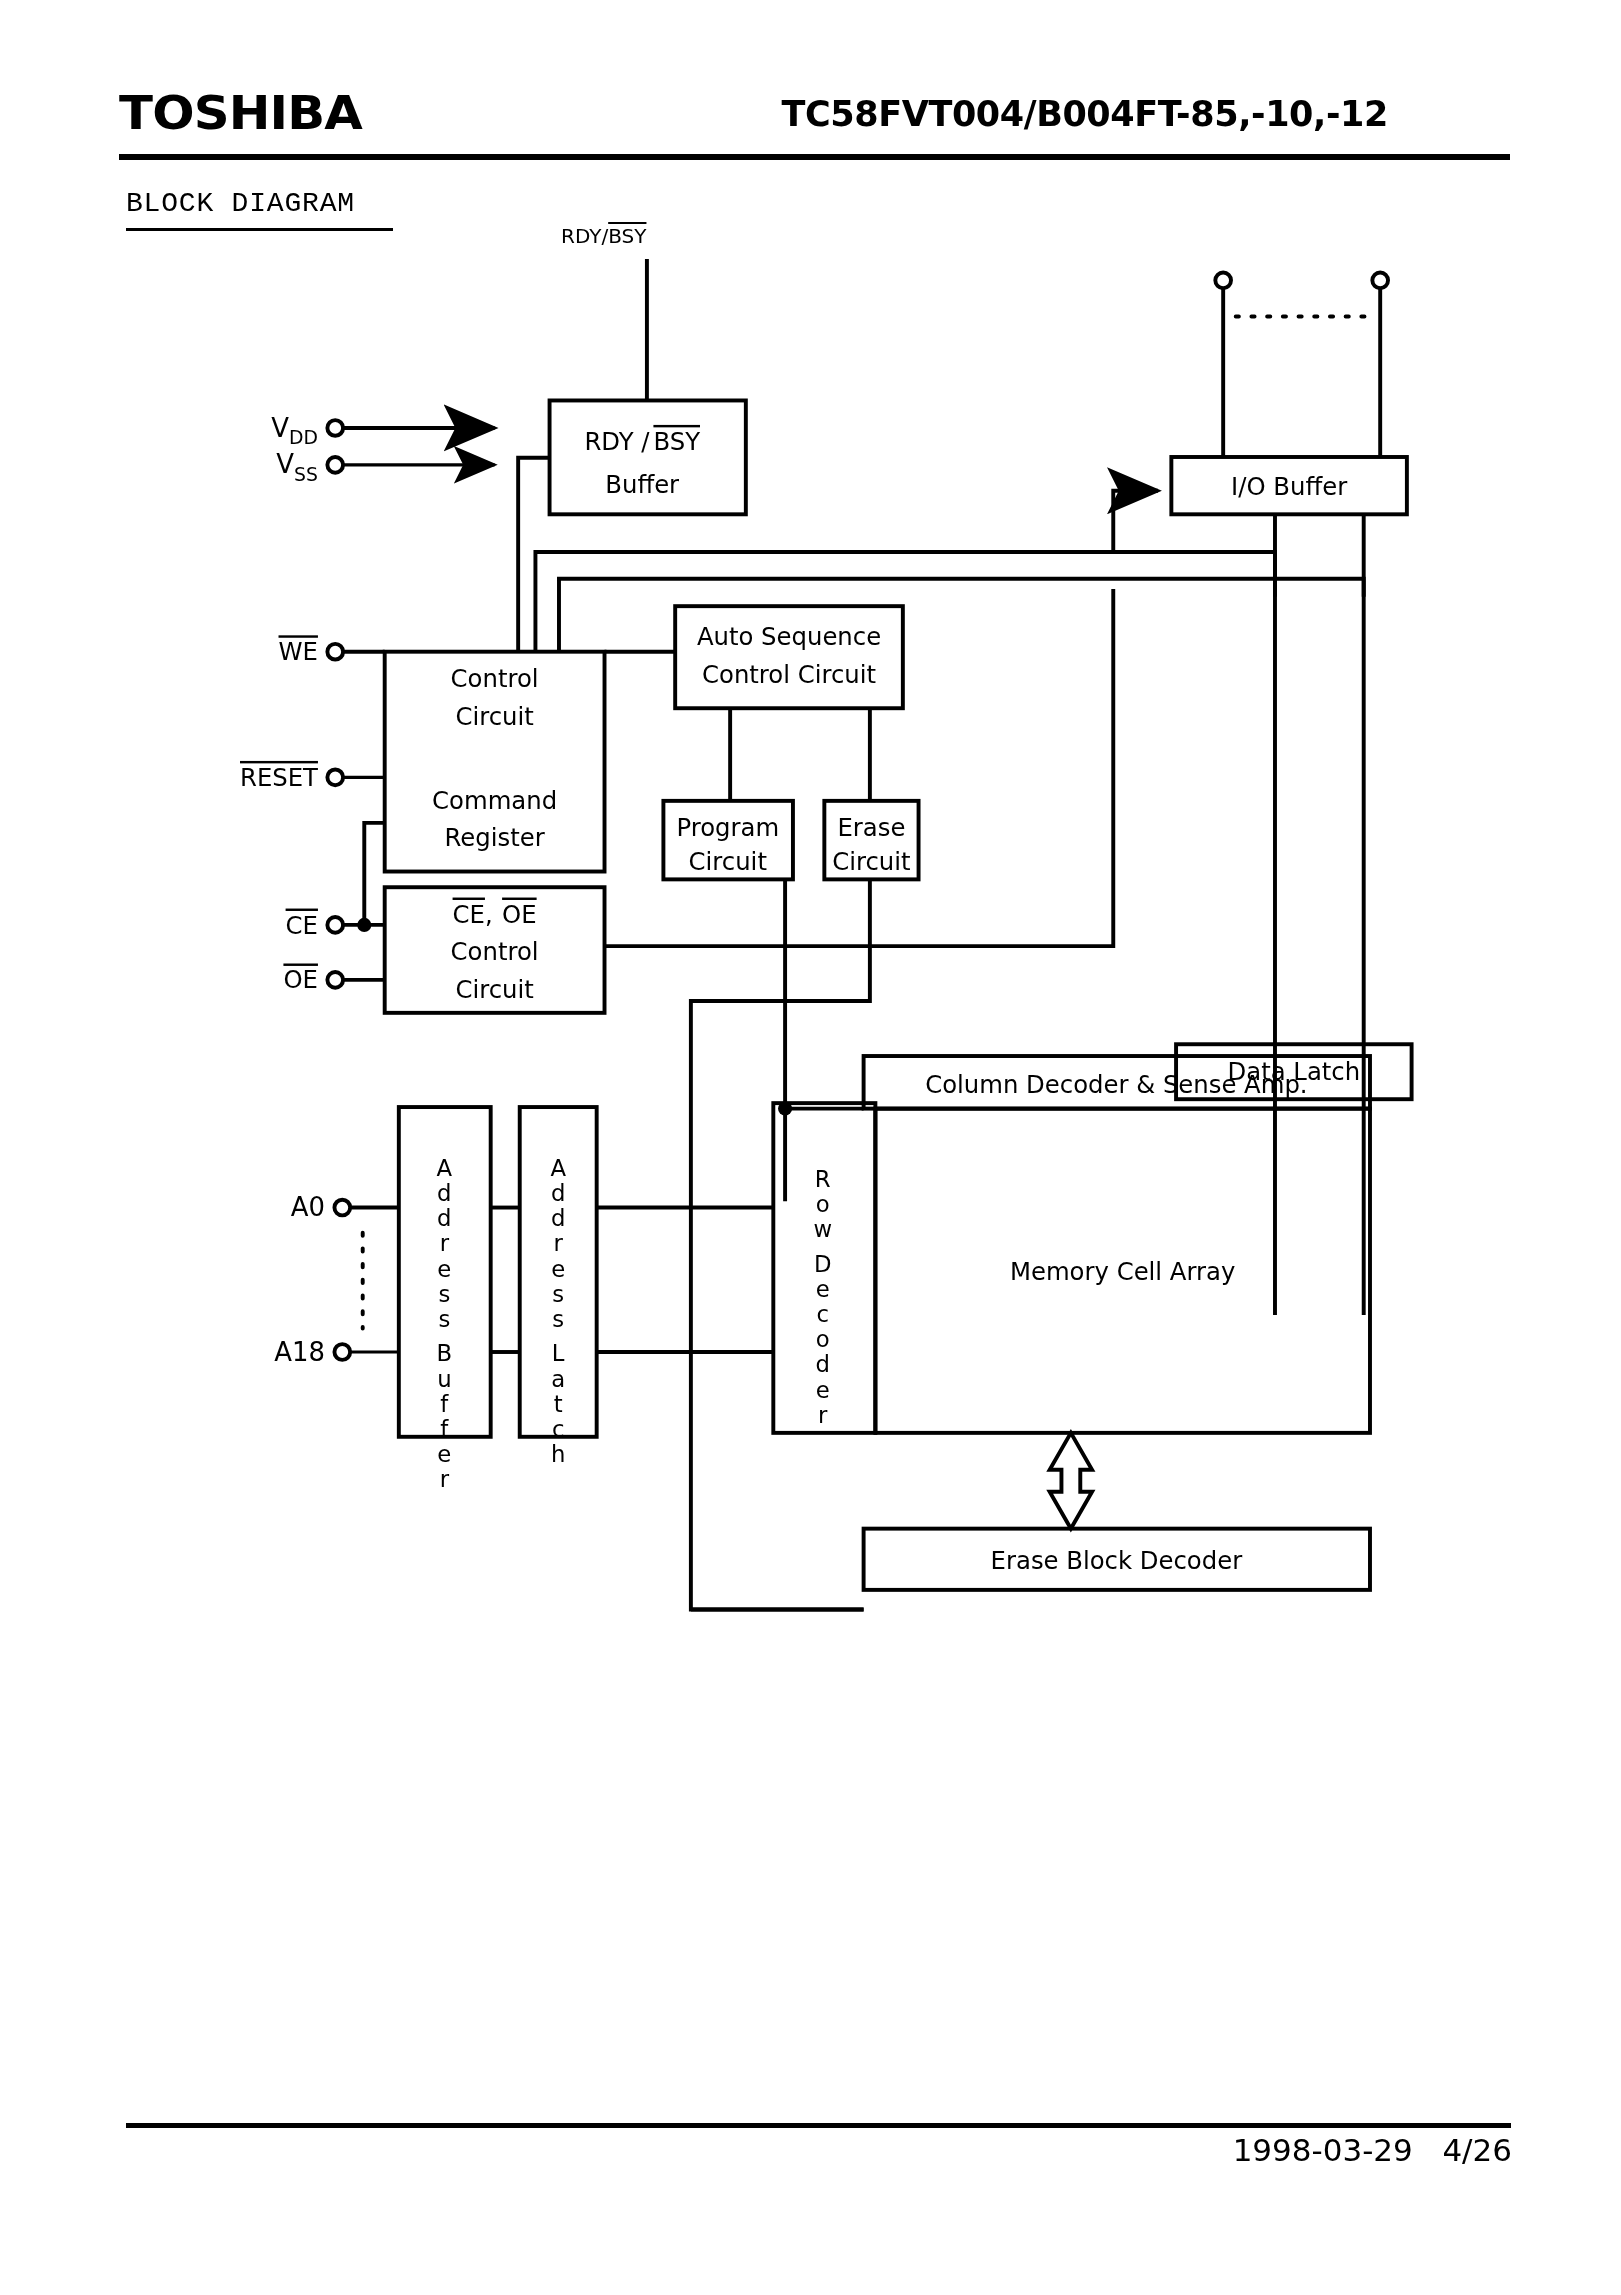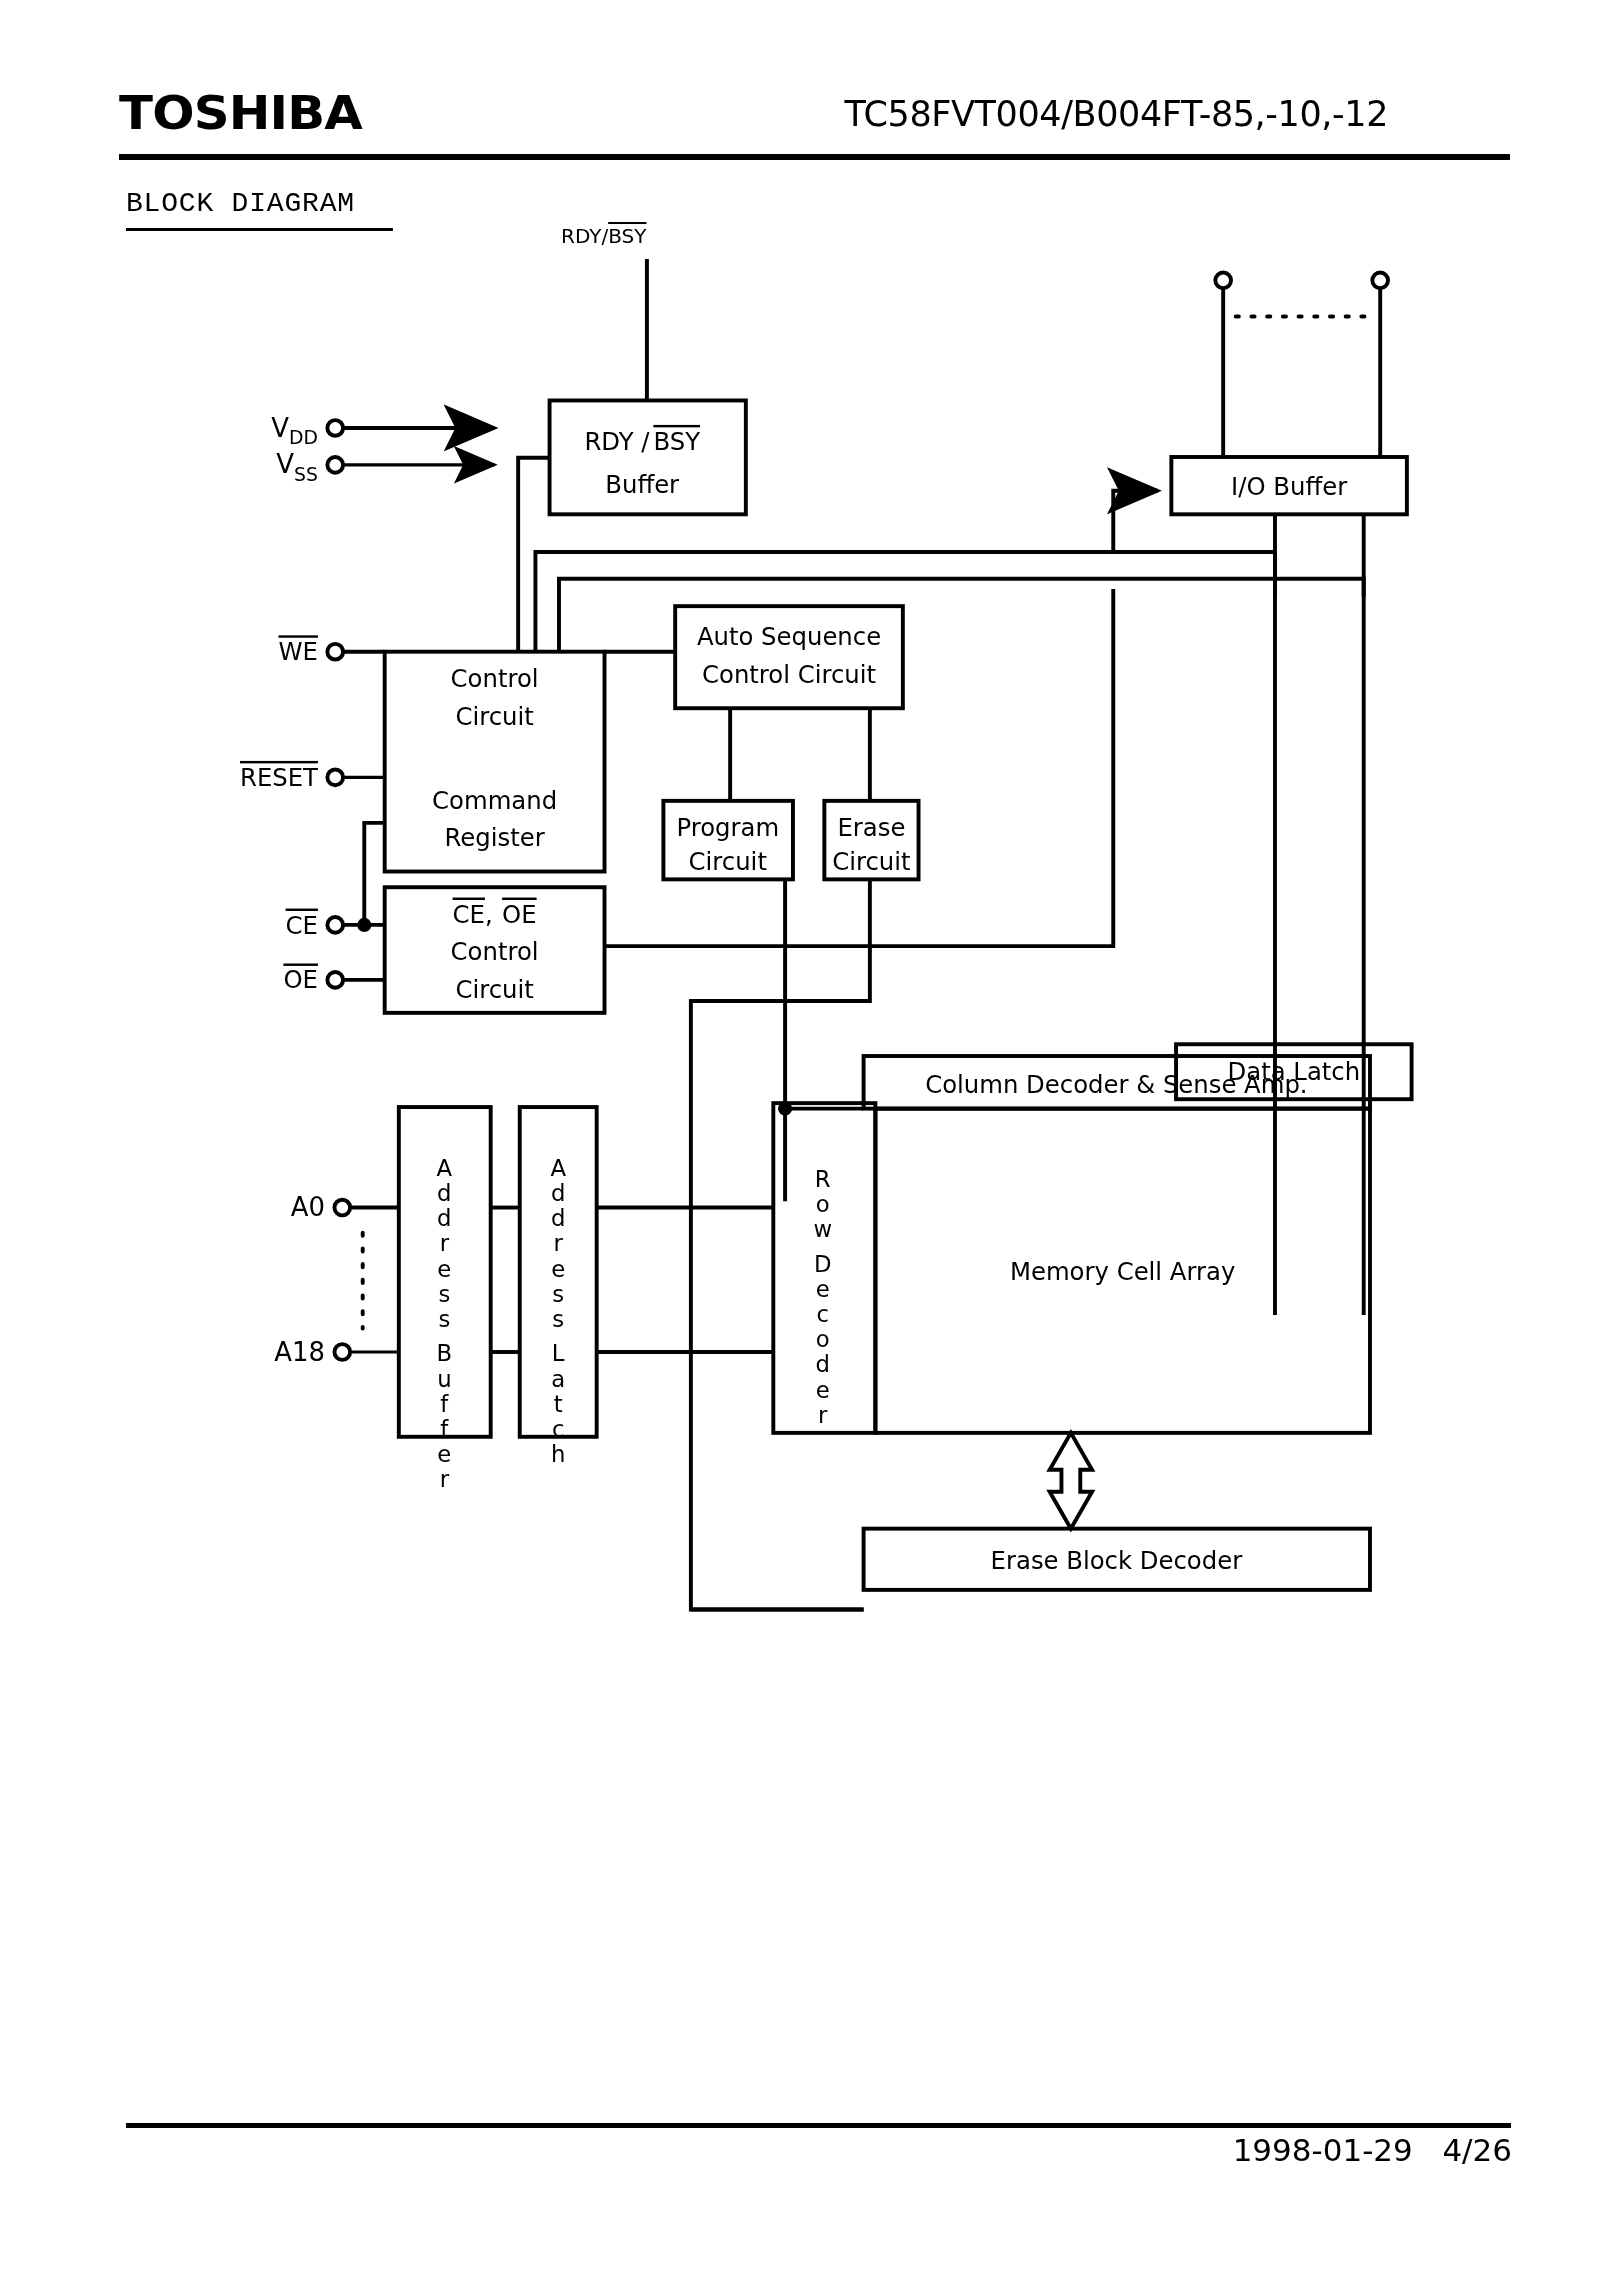--- a/index.html
+++ b/index.html
@@ -5,21 +5,21 @@
   html,body{margin:0;padding:0;background:#ffffff;}
   body{width:1622px;height:2295px;font-family:"DejaVu Sans",sans-serif;color:#000;}
   .page{position:relative;width:1622px;height:2295px;background:#fff;overflow:hidden;}
 
   
   .hdr{position:absolute;left:0;top:0;width:1498px;height:173px;text-align:right;}
   .brand{position:absolute;left:119px;top:85px;font-family:"DejaVu Sans",sans-serif;
          font-weight:bold;font-size:47px;letter-spacing:-0.8px;
          transform:scaleX(1.06);transform-origin:left center;}
   .partno{position:absolute;right:110px;top:94px;font-family:"DejaVu Sans",sans-serif;
-          font-size:35px;font-weight:400;letter-spacing:-0.4px;white-space:nowrap;}
+          font-size:35px;font-weight:700;letter-spacing:-0.4px;white-space:nowrap;}
   .hdr-rule{position:absolute;left:119px;top:154px;width:1391px;height:5.5px;background:#000;}
 
   .section-title{position:absolute;left:126px;top:188px;font-size:28px;letter-spacing:0.8px;
                  font-family:Liberation Mono, monospace;}
   .section-underline{position:absolute;left:126px;top:228px;width:267px;height:3.1px;background:#000;}
 
   
   .ftr-rule{position:absolute;left:126px;top:2123px;width:1385px;height:4.7px;background:#000;}
   .ftr-text{position:absolute;right:110px;top:2132px;font-size:31px;white-space:nowrap;
             font-family:"DejaVu Sans",sans-serif;}
@@ -248,17 +248,17 @@
     <text class="t-pin-c" x="1758" y="-10">DQ7</text>
   </svg>
   </div>
 
   <div style="position:absolute;left:561px;top:224px;font-size:20px;white-space:nowrap;font-family:'DejaVu Sans',sans-serif;">
     <span>RDY/</span><span style="text-decoration:overline">BSY</span>
   </div>
 
   <div class="ftr-rule"></div>
   <div class="ftr-text">
-    <span>1998-01-29</span>&nbsp;&nbsp;&nbsp;<span>4/26</span>
+    <span>1998-03-29</span>&nbsp;&nbsp;&nbsp;<span>4/26</span>
   </div>
 
 </div>
 
 
 </body></html>

